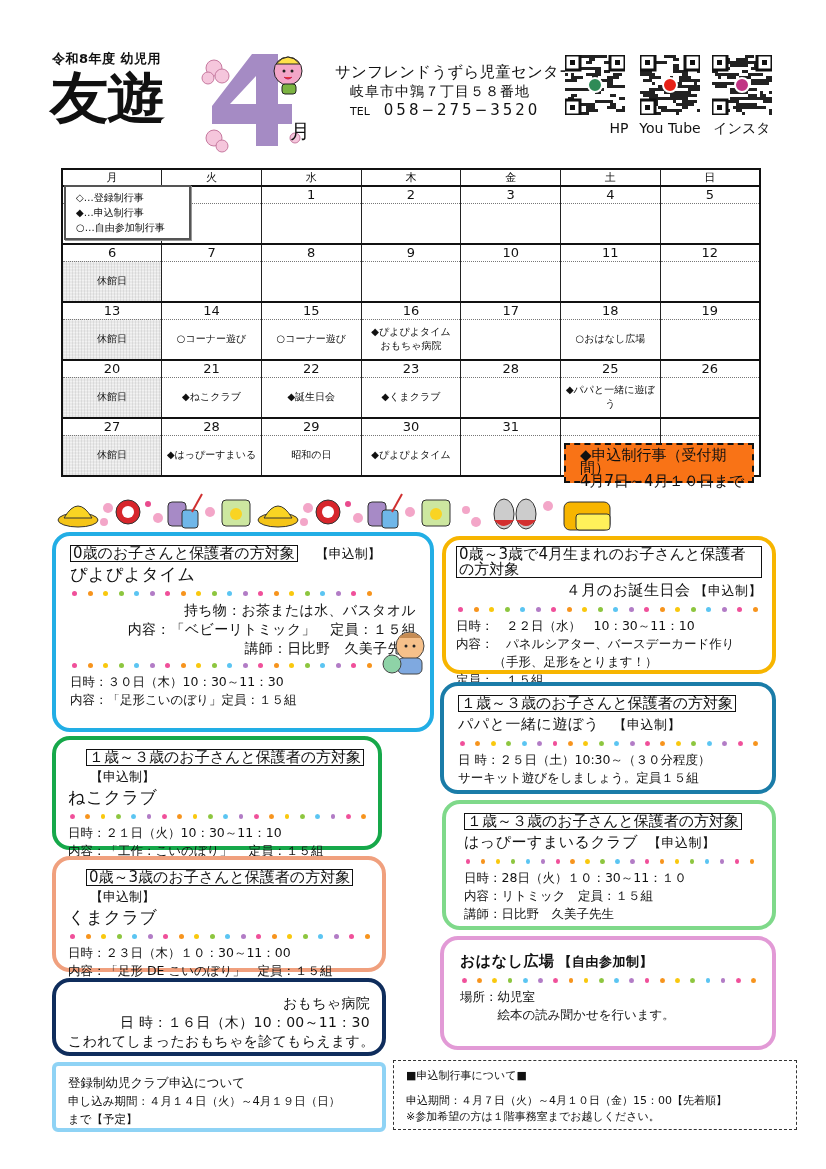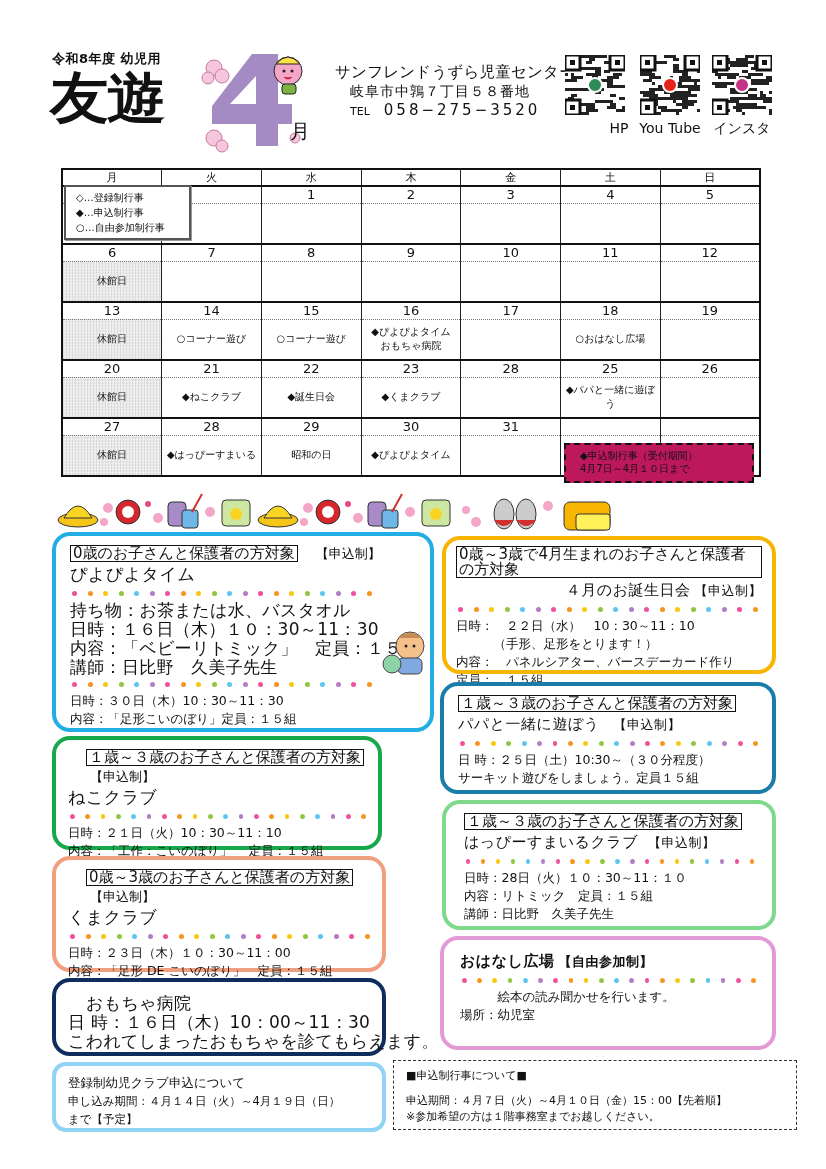--- a/index.html
+++ b/index.html
@@ -24,33 +24,33 @@
   .cal th { height: 16px; font-size: 11px; border-bottom: 2px solid #111; border-top: 1px solid #111; }
   .cal tr.daynum td { height: 17px; font-size: 13px; border-top: 2px solid #111; border-bottom: 1px dotted #777; }
   .cal tr.dayev td { height: 41px; font-size: 10px; border-top: none; }
   .cal tr.dayev:last-child td { border-bottom: 2px solid #111; }
   .cal td.closed { background-color: #f2f2f2;
     background-image: repeating-linear-gradient(90deg, rgba(0,0,0,0.07) 0 1px, transparent 1px 3px),
                       repeating-linear-gradient(0deg, rgba(0,0,0,0.07) 0 1px, transparent 1px 3px); }
   .cal { border: 2px solid #111; }
 
   .legend { position: absolute; left: 64px; top: 185px; width: 127px; height: 55px; background: #fff; border: 2px solid #555; box-shadow: 1px 1px 0 #999; padding: 3px 0 0 10px; font-size: 10px; line-height: 15px; }
-  .notice-cal { position: absolute; left: 564px; top: 443px; width: 190px; height: 40px; border: 2px dashed #111; padding: 4px 0 0 14px; font-size: 10px; line-height: 13px; background: #be185d; }
+  .notice-cal { position: absolute; left: 564px; top: 443px; width: 190px; height: 40px; border: 2px dashed #111; padding: 4px 0 0 14px; font-size: 15px; line-height: 13px; background: #f97316; }
 
   
   .band { position: absolute; left: 56px; top: 490px; width: 720px; height: 44px; display: flex; align-items: center; gap: 4px; }
 
   
   .box { position: absolute; border-radius: 18px; background: #fff; padding: 8px 14px; font-size: 13.5px; line-height: 19px; }
   .tag { display: inline-block; border: 1px solid #111; font-size: 15px; line-height: 15px; padding: 0 2px; }
   .badge { font-size: 13px; margin-left: 4px; }
   .ev-title { font-size: 17px; line-height: 23px; letter-spacing: 0.5px; }
   .dots { height: 10px; margin: 2px 0 3px; display: flex; gap: 10.5px; padding-left: 2px; align-items: center; }
   .dots i { width: 5px; height: 5px; border-radius: 50%; display: inline-block; }
-  .b-line { font-size: 17px; line-height: 19px; letter-spacing: 0.3px; white-space: nowrap; }
+  .b-line { font-size: 14px; line-height: 19px; letter-spacing: 0.3px; white-space: nowrap; text-align: right; }
   .b-small { font-size: 12.5px; line-height: 18px; white-space: nowrap; }
 
   .bottom-note { position: absolute; left: 393px; top: 1060px; width: 404px; height: 70px; border: 1px dashed #333; border-style: dashed; padding: 7px 0 0 12px; font-size: 11px; line-height: 16px; }
 </style>
 </head>
 <body>
 
 <div class="hdr-sub">令和8年度 幼児用</div>
 <div class="hdr-title">友遊</div>
 
@@ -799,21 +799,20 @@
       <i style="background: rgb(240, 80, 154);"></i>
       <i style="background: rgb(247, 148, 29);"></i>
       <i style="background: rgb(249, 200, 14);"></i>
       <i style="background: rgb(141, 198, 63);"></i>
       <i style="background: rgb(91, 197, 242);"></i>
       <i style="background: rgb(178, 124, 198);"></i>
       <i style="background: rgb(240, 80, 154);"></i>
       <i style="background: rgb(247, 148, 29);"></i>
     </div>
   <div class="b-line">持ち物：お茶または水、バスタオル</div>
-  <div class="b-line">日時：１６日（木）１０：30～11：30</div>
   <div class="b-line">内容：「ベビーリトミック」　定員：１５組</div>
   <div class="b-line">講師：日比野　久美子先生</div>
   <div class="dots">
       <i style="background: rgb(240, 80, 154);"></i>
       <i style="background: rgb(247, 148, 29);"></i>
       <i style="background: rgb(249, 200, 14);"></i>
       <i style="background: rgb(141, 198, 63);"></i>
       <i style="background: rgb(91, 197, 242);"></i>
       <i style="background: rgb(178, 124, 198);"></i>
       <i style="background: rgb(240, 80, 154);"></i>
@@ -862,22 +861,22 @@
       <i style="background: rgb(240, 80, 154);"></i>
       <i style="background: rgb(247, 148, 29);"></i>
       <i style="background: rgb(249, 200, 14);"></i>
       <i style="background: rgb(141, 198, 63);"></i>
       <i style="background: rgb(91, 197, 242);"></i>
       <i style="background: rgb(178, 124, 198);"></i>
       <i style="background: rgb(240, 80, 154);"></i>
       <i style="background: rgb(247, 148, 29);"></i>
     </div>
   <div class="b-small">日時：　２２日（水）　10：30～11：10</div>
+  <div class="b-small">内容：　パネルシアター、バースデーカード作り</div>
   <div class="b-small">　　　（手形、足形をとります！）</div>
-  <div class="b-small">内容：　パネルシアター、バースデーカード作り</div>
   <div class="b-small">定員：　１５組</div>
 </div>
 
 <div class="box" style="left:440px; top:682px; width:336px; height:112px; border:4px solid #1a7ca8; padding:8px 14px;">
   <div><span class="tag">１歳～３歳のお子さんと保護者の方対象</span></div>
   <div class="ev-title" style="font-size:15px;"><span>パパと一緒に遊ぼう</span><span class="badge" style="margin-left:14px">【申込制】</span></div>
   <div class="dots">
       <i style="background: rgb(240, 80, 154);"></i>
       <i style="background: rgb(247, 148, 29);"></i>
       <i style="background: rgb(249, 200, 14);"></i>
@@ -1008,31 +1007,31 @@
       <i style="background: rgb(178, 124, 198);"></i>
       <i style="background: rgb(240, 80, 154);"></i>
       <i style="background: rgb(247, 148, 29);"></i>
       <i style="background: rgb(249, 200, 14);"></i>
       <i style="background: rgb(141, 198, 63);"></i>
       <i style="background: rgb(91, 197, 242);"></i>
       <i style="background: rgb(178, 124, 198);"></i>
       <i style="background: rgb(240, 80, 154);"></i>
       <i style="background: rgb(247, 148, 29);"></i>
     </div>
+  <div class="b-small">場所：幼児室</div>
   <div class="b-small">　　　絵本の読み聞かせを行います。</div>
-  <div class="b-small">場所：幼児室</div>
 </div>
 
 <div class="box" style="left:52px; top:978px; width:334px; height:78px; border:4px solid #0f2d5c; padding:12px 12px;">
   <div class="b-line" style="padding-left:18px;">おもちゃ病院</div>
   <div class="b-line">日 時：１６日（木）10：00～11：30</div>
   <div class="b-line">こわれてしまったおもちゃを診てもらえます。</div>
 </div>
 
-<div class="box" style="left:52px; top:1062px; width:334px; height:70px; border:4px solid #8fd3f5; padding:8px 12px; border-radius:14px;">
+<div class="box" style="left:52px; top:1062px; width:334px; height:70px; border:4px solid #8fd3f5; padding:8px 12px; border-radius:6px;">
   <div class="b-small">登録制幼児クラブ申込について</div>
   <div class="b-small" style="font-size:11.5px;">申し込み期間：４月１４日（火）～4月１９日（日）</div>
   <div class="b-small" style="font-size:11.5px;">まで【予定】</div>
 </div>
 
 <div class="bottom-note">
   <div>■申込制行事について■</div>
   <div style="height:9px"></div>
   <div>申込期間：４月７日（火）～4月１０日（金）15：00【先着順】</div>
   <div>※参加希望の方は１階事務室までお越しください。</div>

